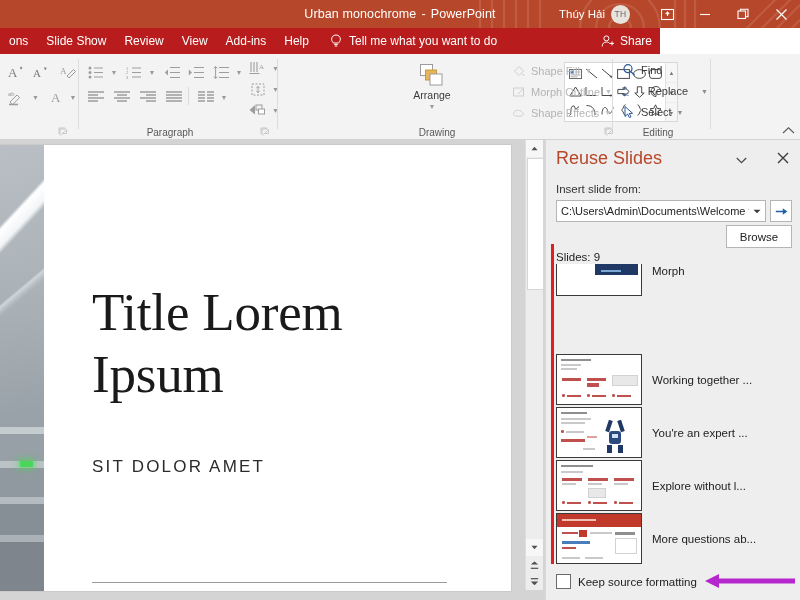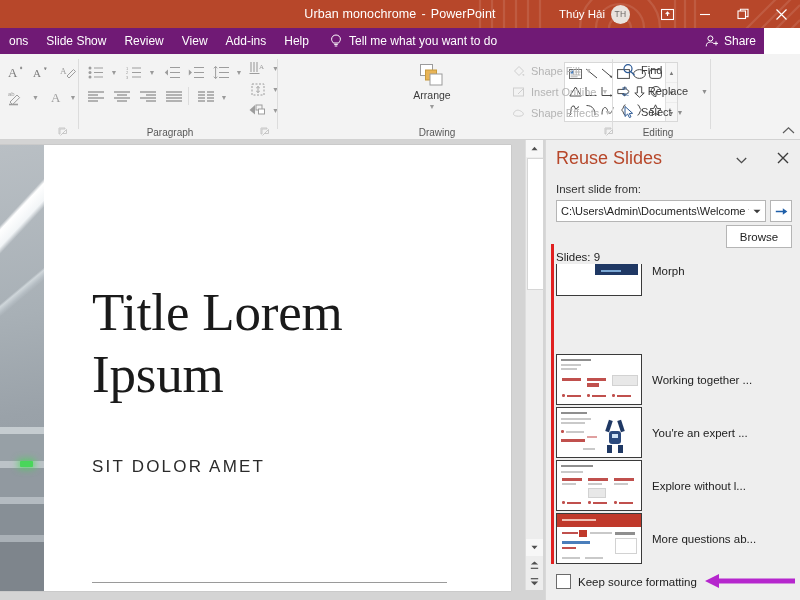--- a/index.html
+++ b/index.html
@@ -37,22 +37,22 @@
     margin-right:18px;letter-spacing:.3px;
   }
   .tb-btn{
     width:38px;height:28px;display:flex;align-items:center;justify-content:center;
     color:#fff;
   }
   .tb-btn svg{display:block;}
 
   
   .tabstrip{
-    position:absolute;left:0;top:28px;width:764px;height:26px;
-    background:#701a75;color:#fff;
+    position:absolute;left:0;top:28px;width:660px;height:26px;
+    background:#b91c1c;color:#fff;
   }
   .tabs{position:absolute;left:0;top:0;height:26px;display:flex;align-items:center;}
   .tab{
     font-size:12px;color:#ffffff;padding:0 9px;height:26px;
     display:flex;align-items:center;white-space:nowrap;
   }
   .tellme{
     position:absolute;left:330px;top:0;height:26px;display:flex;align-items:center;
     font-size:12px;color:#fff;
   }
@@ -607,21 +607,21 @@
           <path d="M10 10.5 c1.6 2 3 1.6 2 -0.4 z" fill="#cfcfcf"></path>
         </svg>
         <span class="lab">Shape Fill</span>
         <span class="cv">▼</span>
       </div>
       <div class="txtbtn dim" style="left:226px;top:27px;width:118px;height:19px;">
         <svg width="14" height="14" viewBox="0 0 14 14">
           <rect x="1.5" y="3" width="10" height="8" fill="none" stroke="#cfcfcf"></rect>
           <path d="M6 9 L11 4" stroke="#cfcfcf"></path>
         </svg>
-        <span class="lab">Insert Outline</span>
+        <span class="lab">Morph Outline</span>
         <span class="cv">▼</span>
       </div>
       <div class="txtbtn dim" style="left:226px;top:48px;width:114px;height:19px;">
         <svg width="14" height="14" viewBox="0 0 14 14">
           <path d="M1.5 8.5 C1.5 5 5 3.5 7.5 4.5 C10.5 5.7 12 7.5 11 9 C10 10.4 3 11 1.5 8.5 z" fill="none" stroke="#cfcfcf"></path>
         </svg>
         <span class="lab">Shape Effects</span>
         <span class="cv">▼</span>
       </div>
 

